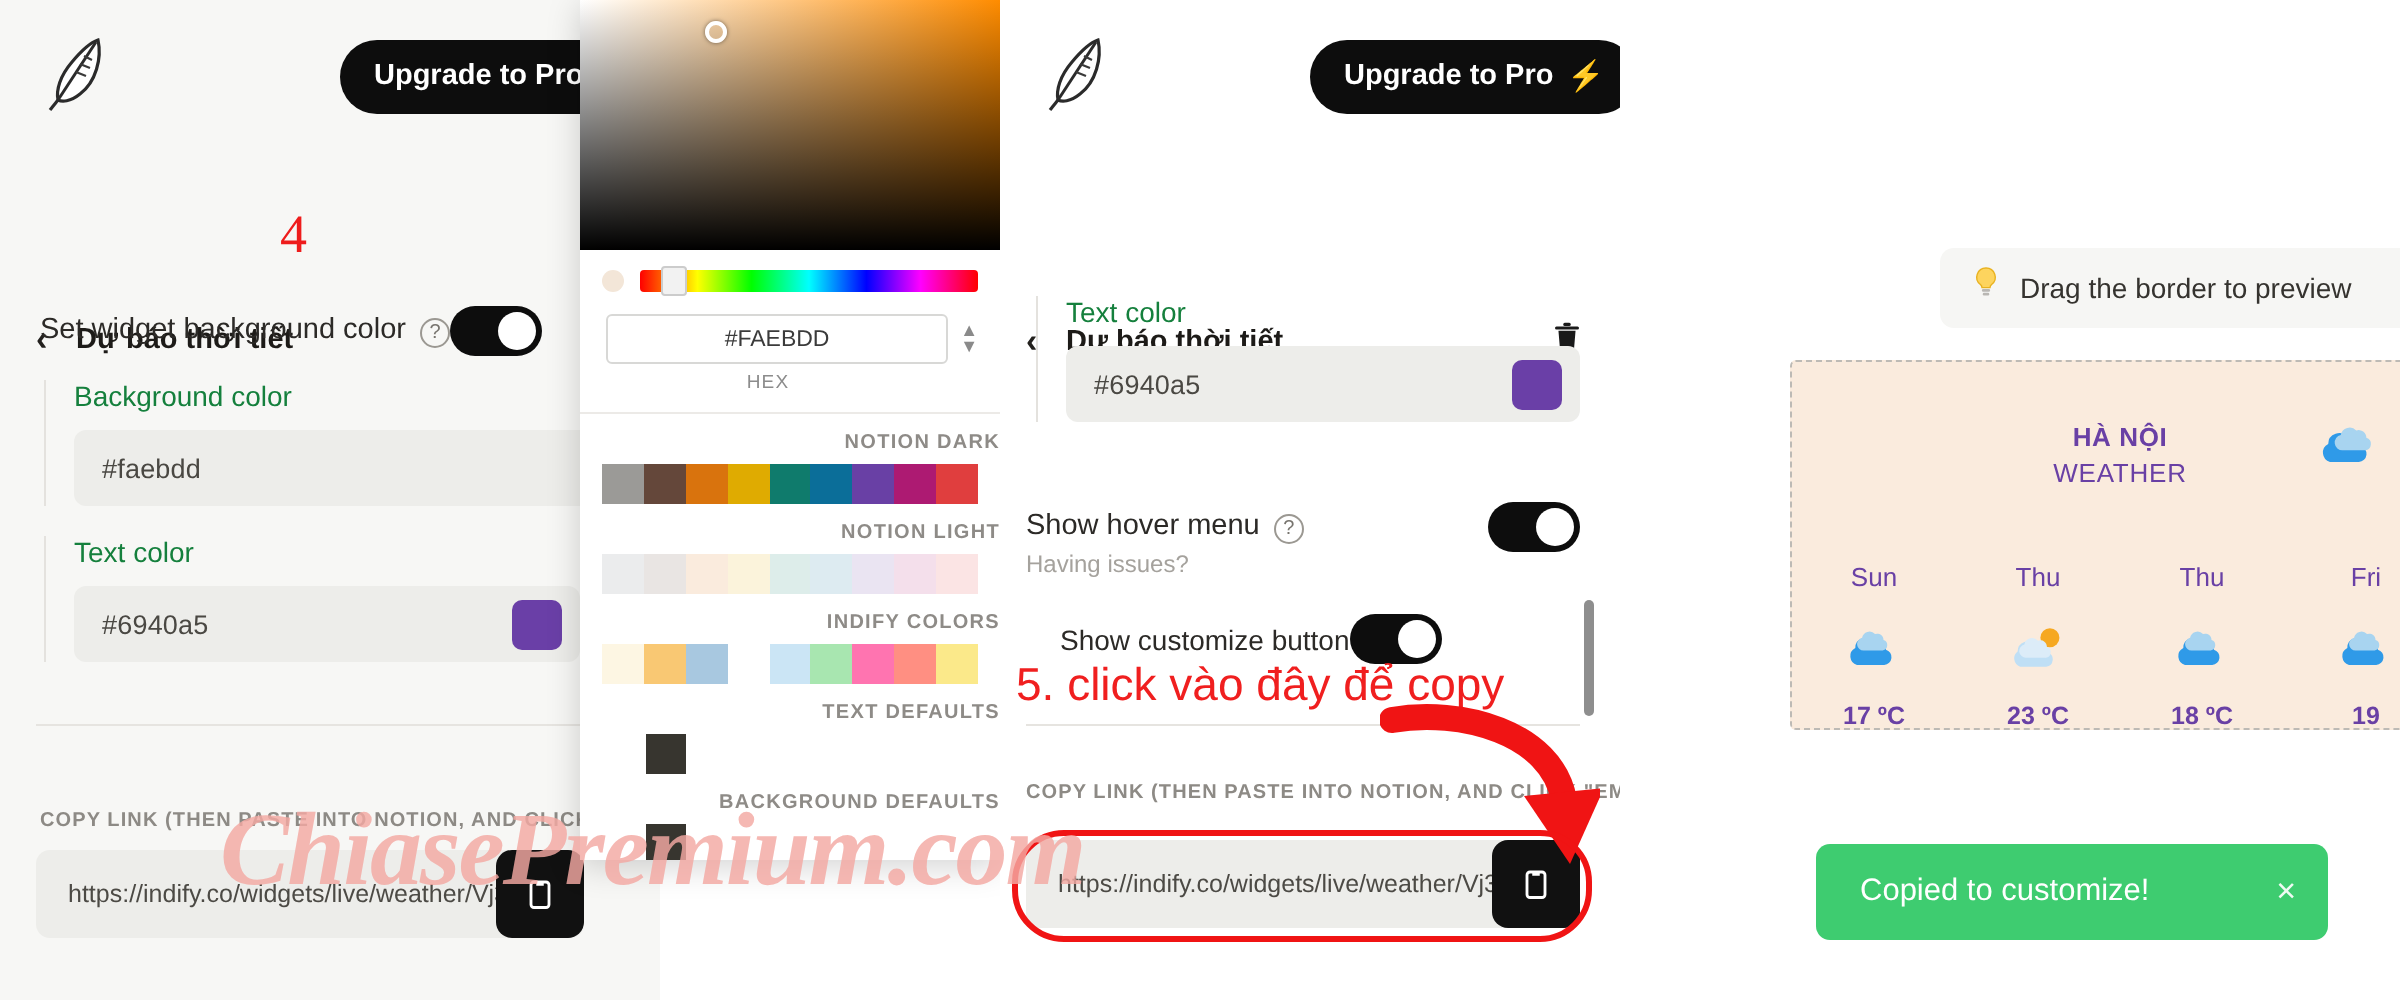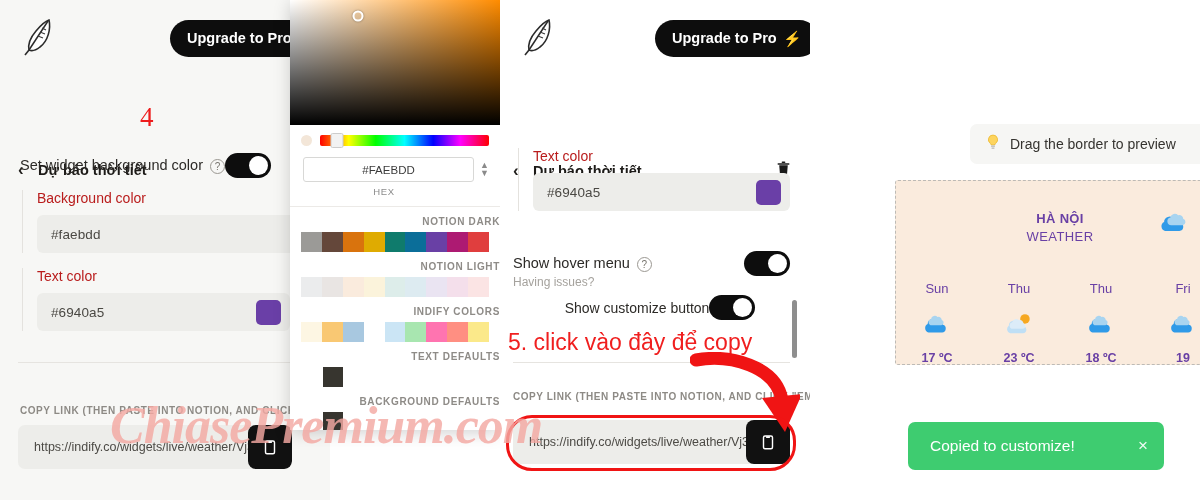--- a/index.html
+++ b/index.html
@@ -69,21 +69,21 @@
     position: relative; cursor: pointer; flex: none;
   }
   .toggle::after {
     content: ""; position: absolute; right: 3px; top: 3px;
     width: 19px; height: 19px; border-radius: 50%; background: #fff;
   }
 
   .group-box {
     position: absolute; border-left: 1.5px solid #e4e2de; padding-left: 14px;
   }
-  .field-label { font-size: 14px; color: #b91c1c; margin-bottom: 9px; }
+  .field-label { font-size: 14px; color: #15803d; margin-bottom: 9px; }
   .color-field {
     display: flex; align-items: center; justify-content: space-between;
     background: #ededea; border-radius: 6px; height: 38px;
     padding: 0 9px 0 14px;
   }
   .color-val { font-size: 13.5px; color: #4a4843; letter-spacing: .1px; }
   .swatch { width: 25px; height: 25px; border-radius: 5px; flex: none; }
 
   .divider { position: absolute; height: 1px; background: #e6e4e0; }
 
@@ -414,21 +414,21 @@
 
     <div class="set-row" style="left:13px; top:251px; width:277px; justify-content:space-between;">
       <span class="set-label">
         <span>Show hover menu</span><span class="qmark">?</span>
       </span>
       <span class="toggle"></span>
     </div>
 
     <div style="position:absolute; left:13px; top:275px; font-size:12px; color:#a5a29d;">Having issues?</div>
 
-    <div class="set-row" style="left:30px; top:295px; width:260px; justify-content:center;">
+    <div class="set-row" style="left:30px; top:307px; width:260px; justify-content:flex-start;">
       <span class="set-label-sm">Show customize button</span>
       <span class="toggle"></span>
     </div>
 
     <div class="divider" style="left:13px; top:362px; width:277px;"></div>
 
     <div class="copy-cap" style="left:13px; top:391px;">COPY LINK (THEN PASTE INTO NOTION, AND CLICK "EMBED")</div>
 
     <div class="link-box" style="left:13px; top:420px; width:277px;">
       <span class="link-text">https://indify.co/widgets/live/weather/Vj3j</span>

